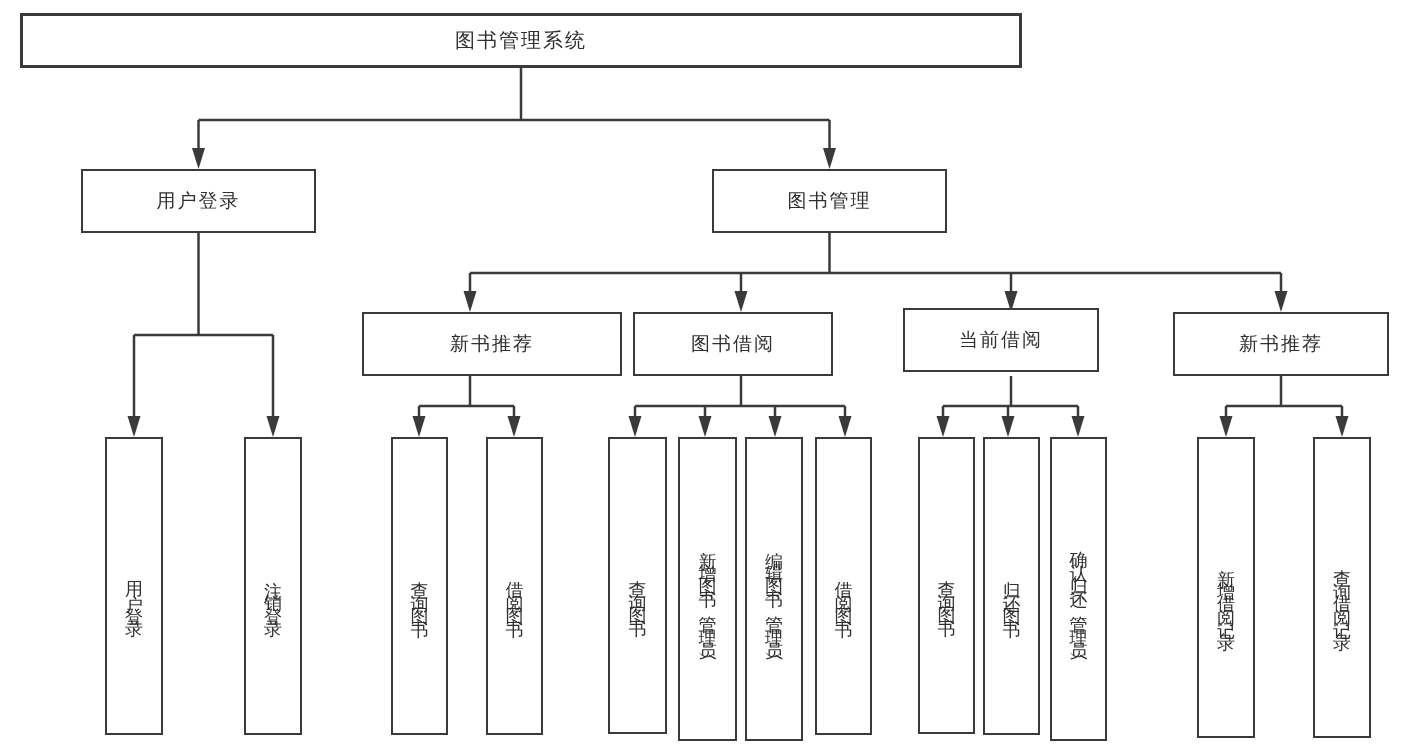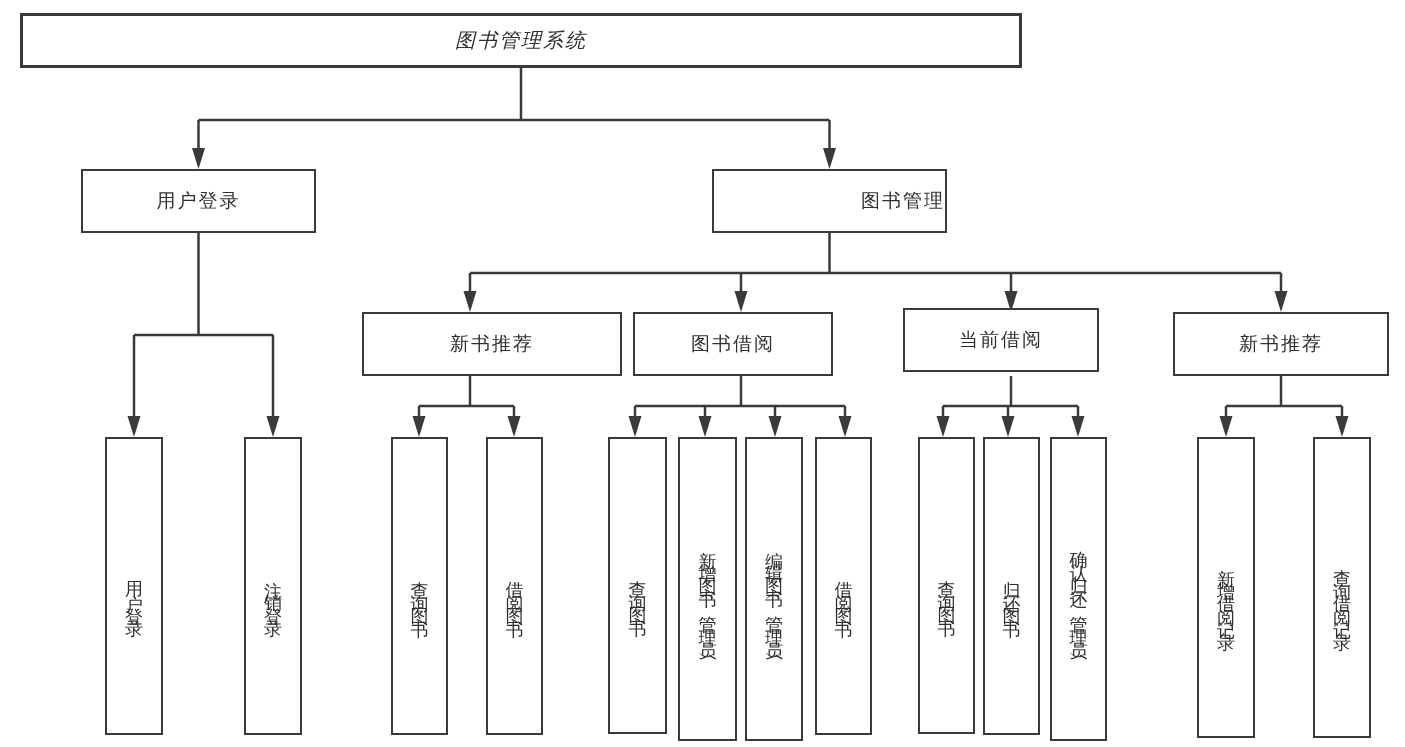--- a/index.html
+++ b/index.html
@@ -14,21 +14,21 @@
   .box{
     position:absolute;
     background:#ffffff;
     border:2.5px solid #3a3a3a;
     box-sizing:border-box;
     display:flex;align-items:center;justify-content:center;
     color:#2f2f2f;
     z-index:2;
   }
   .hbox{font-size:19px;letter-spacing:2px;}
-  .root{border-width:3px;font-size:20px;font-style:italic;}
+  .root{border-width:3px;font-size:20px;}
   .leaf{z-index:2;}
   .vtext{
     writing-mode:vertical-rl;
     text-orientation:mixed;
     font-size:18px;
     line-height:1;
     letter-spacing:13px;
     padding-top:13px;
     white-space:nowrap;
   }
@@ -113,21 +113,21 @@
     </g>
   </svg>
 
   <div class="box hbox root" style="left:20px;top:13px;width:1002px;height:55px;">
     <span>图书管理系统</span>
   </div>
 
   <div class="box hbox" style="left:81px;top:169px;width:235px;height:64px;">
     <span>用户登录</span>
   </div>
-  <div class="box hbox" style="left:712px;top:169px;width:235px;height:64px;justify-content:flex-end;">
+  <div class="box hbox" style="left:712px;top:169px;width:235px;height:64px;">
     <span>图书管理</span>
   </div>
 
   <div class="box hbox" style="left:362px;top:312px;width:260px;height:64px;">
     <span>新书推荐</span>
   </div>
   <div class="box hbox" style="left:633px;top:312px;width:200px;height:64px;">
     <span>图书借阅</span>
   </div>
   <div class="box hbox" style="left:903px;top:308px;width:196px;height:64px;">

